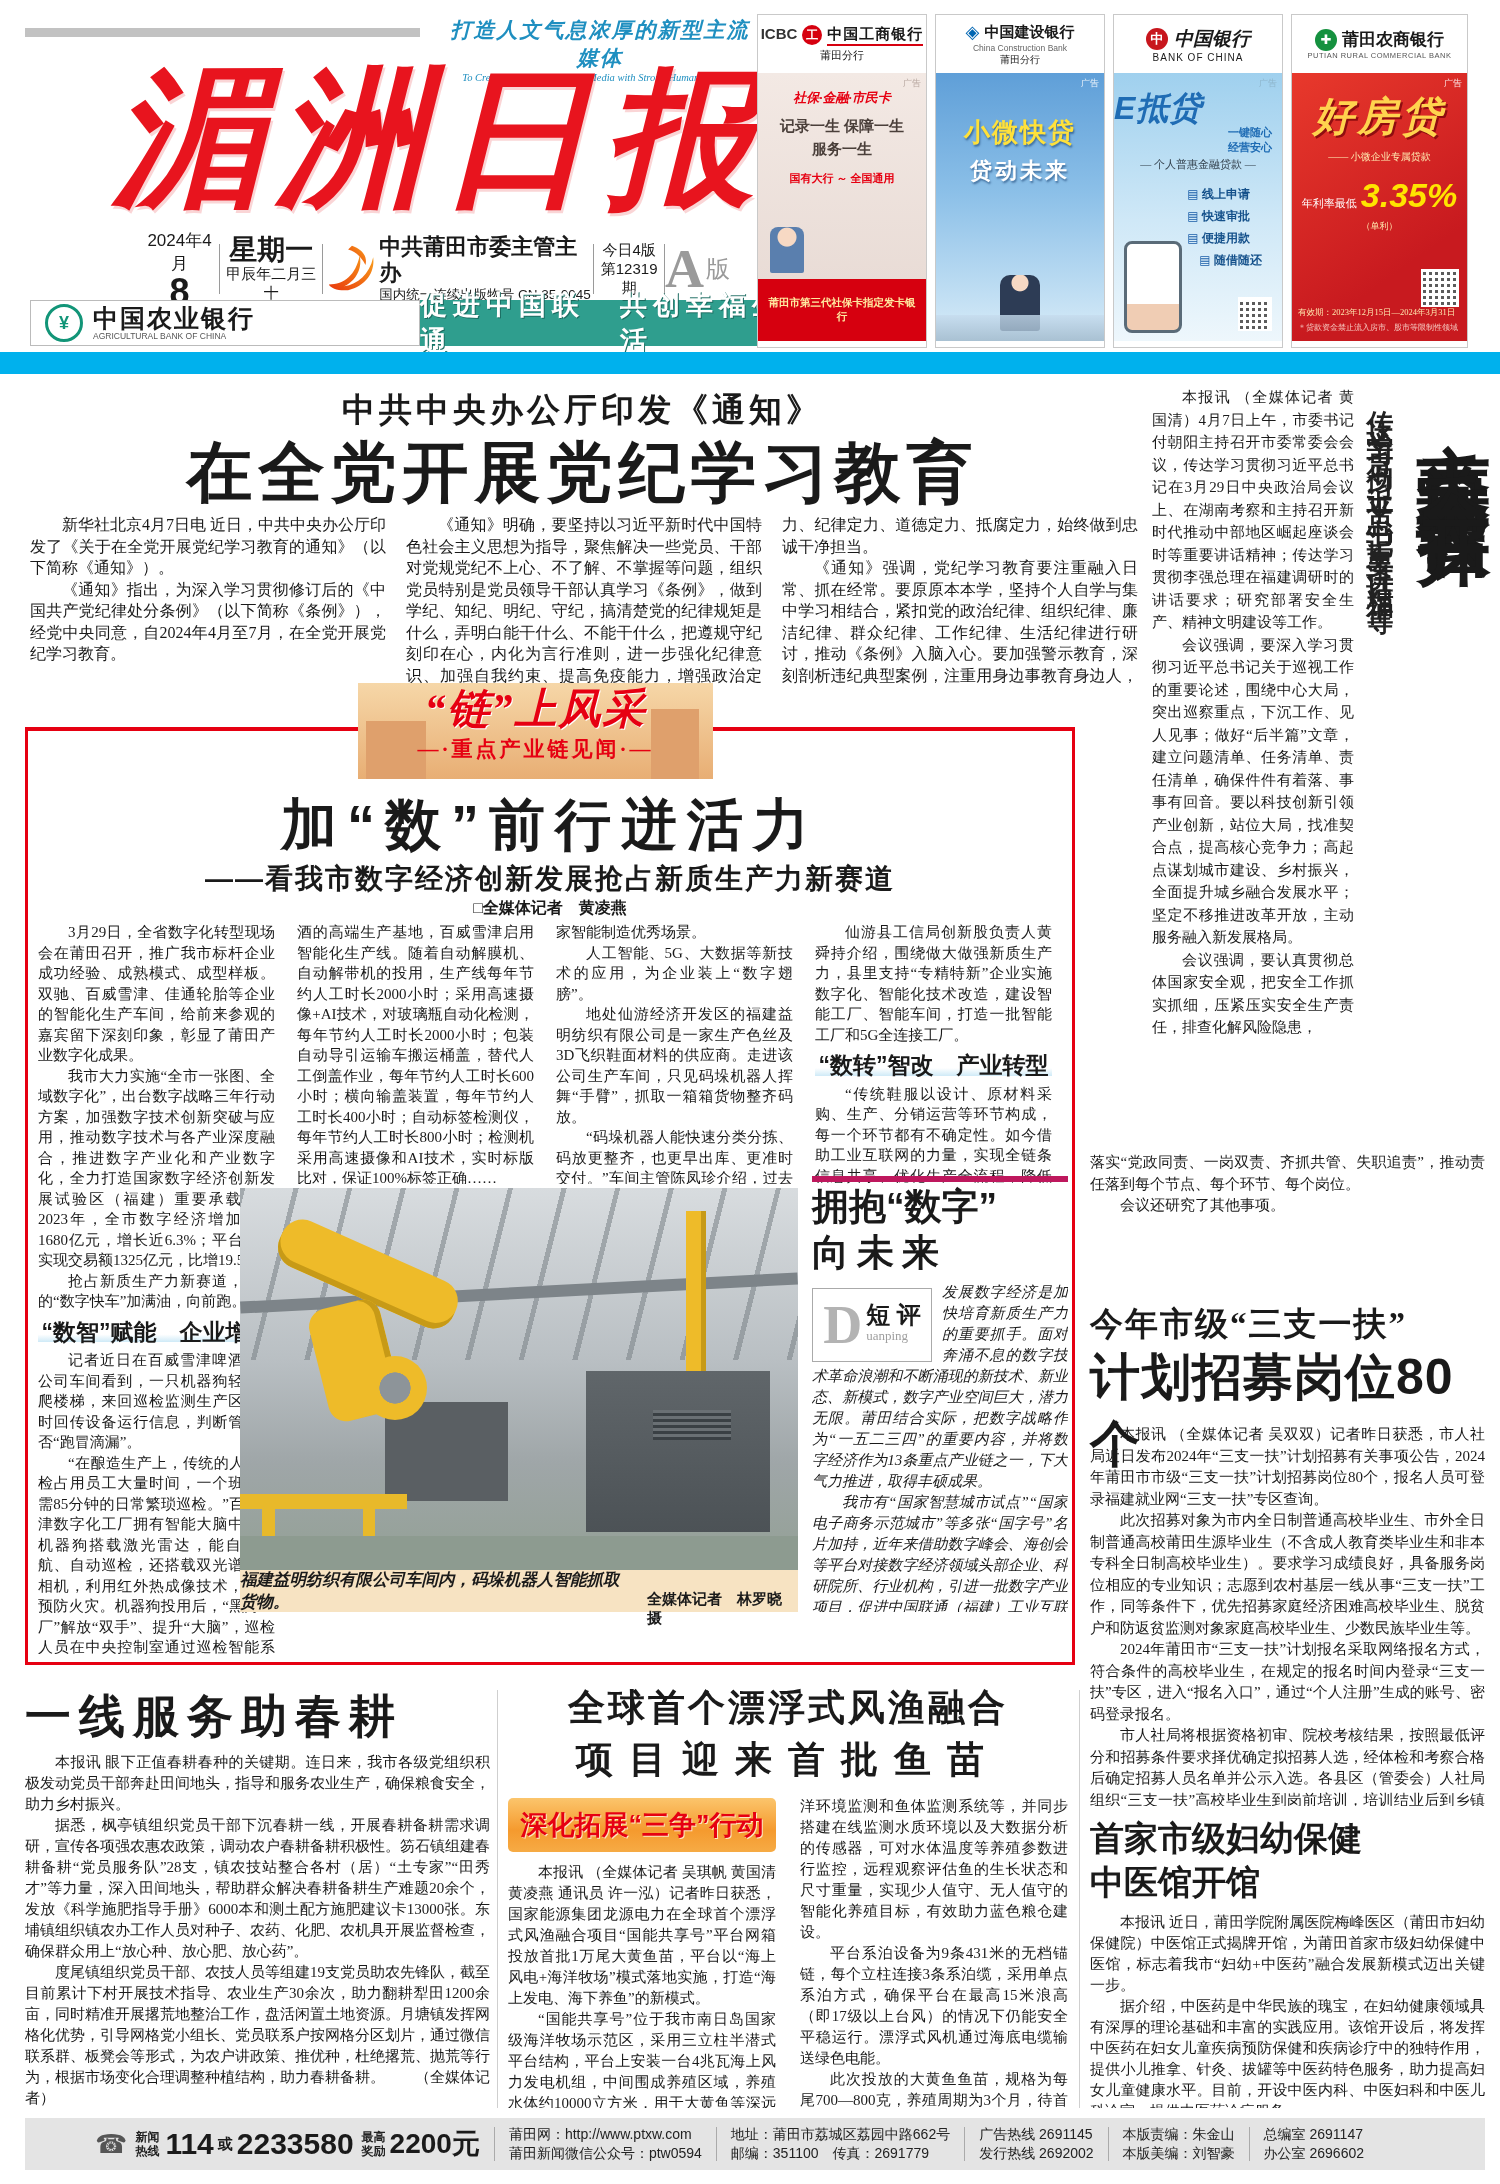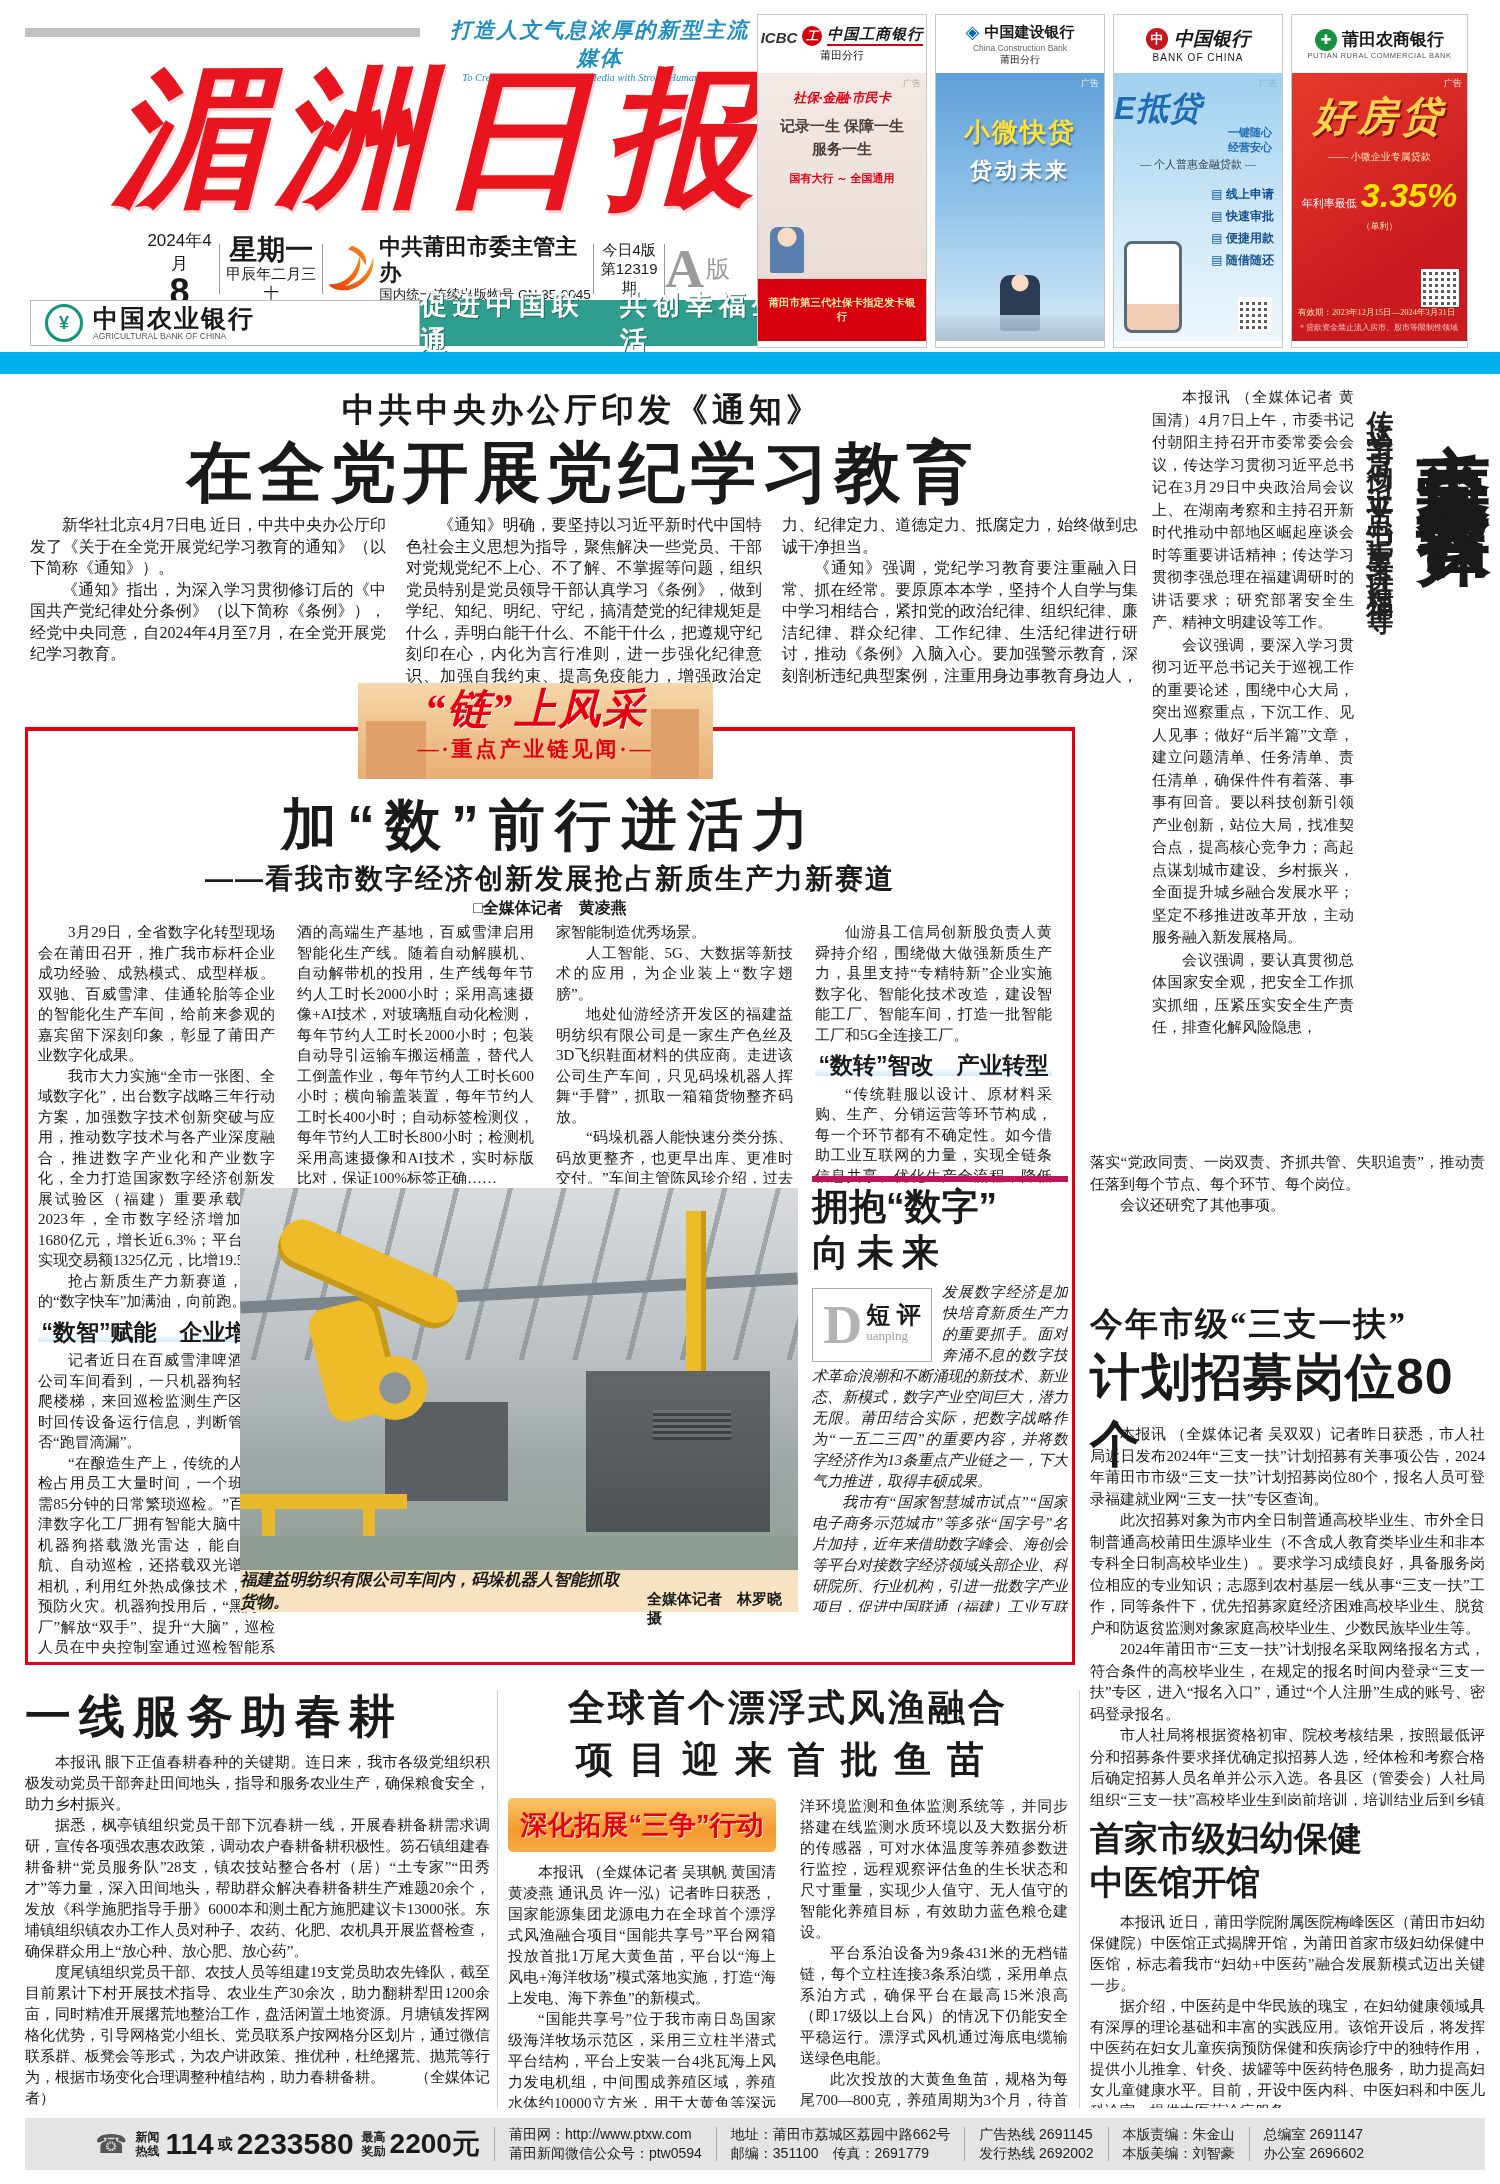--- a/index.html
+++ b/index.html
@@ -93,21 +93,21 @@
     </span>
   </div>
   <div class="abs" style="left:420px;top:300px;width:372px;height:46px;background:#2f9e8e;display:flex;align-items:center;justify-content:center;gap:28px;">
     <span class="hei" style="color:#fff;font-size:27px;letter-spacing:6px;text-shadow:1px 1px 0 #1b6b60;">促进中国联通</span>
     <span class="hei" style="color:#fff;font-size:27px;letter-spacing:6px;text-shadow:1px 1px 0 #1b6b60;">共创幸福生活</span>
     <span style="position:absolute;right:4px;bottom:3px;font-size:8px;color:#d8efe9;">广告</span>
   </div>
 
   <div class="adcard" style="left:757px;">
     <div class="adhead">
-      <div style="display:flex;align-items:flex-end;gap:5px;font-style:italic;">
+      <div style="display:flex;align-items:flex-start;gap:5px;">
         <span class="hei" style="font-size:15px;color:#333;">ICBC</span>
         <span style="width:20px;height:20px;border-radius:50%;background:#d6000f;color:#fff;font-size:12px;display:inline-flex;align-items:center;justify-content:center;font-weight:bold;">工</span>
         <span class="hei" style="font-size:15px;letter-spacing:1px;border-bottom:2px solid #d6000f;">中国工商银行</span>
       </div>
       <div class="sans" style="font-size:11px;margin-top:2px;">莆田分行</div>
     </div>
     <div class="adbody" style="height:206px;background:linear-gradient(180deg,#f3e9e4,#e9dcd6);text-align:center;">
       <span class="admark" style="color:#b9a9a2;">广告</span>
       <div class="kai red" style="font-size:13px;padding-top:16px;font-weight:bold;">社保·金融·市民卡</div>
       <div class="hei" style="font-size:15px;color:#4a3f3a;margin-top:10px;">记录一生 保障一生</div>
@@ -151,21 +151,21 @@
       </div>
       <div style="text-align:right;padding-right:10px;margin-top:-6px;">
         <div class="hei" style="font-size:11px;color:#1f6cb4;padding-left:44px;">一键随心</div>
         <div class="hei" style="font-size:11px;color:#1f6cb4;">经营安心</div>
       </div>
       <div style="text-align:center;font-size:11px;color:#33414d;margin-top:2px;">— 个人普惠金融贷款 —</div>
       <div style="position:absolute;right:8px;top:108px;text-align:left;">
         <div class="hei" style="font-size:12px;color:#15518b;margin:5px 0;"><span style="color:#1a5da8;">▤ </span><span>线上申请</span></div>
         <div class="hei" style="font-size:12px;color:#15518b;margin:5px 0;"><span style="color:#1a5da8;">▤ </span><span>快速审批</span></div>
         <div class="hei" style="font-size:12px;color:#15518b;margin:5px 0;"><span style="color:#1a5da8;">▤ </span><span>便捷用款</span></div>
-        <div class="hei" style="font-size:12px;color:#15518b;margin:5px 0;"><span style="color:#1a5da8;">▤ </span><span>随借随还</span></div>
+        <div class="hei" style="font-size:12px;color:#15518b;margin:5px 12px;"><span style="color:#1a5da8;">▤ </span><span>随借随还</span></div>
       </div>
       <span style="position:absolute;left:10px;bottom:8px;width:52px;height:86px;background:linear-gradient(180deg,#fff 0 70%,#f0cdb4 70% 100%);border:3px solid #5a6b78;border-radius:8px;"></span>
       <span class="qr" style="position:absolute;right:10px;bottom:10px;width:30px;height:30px;">
           <i></i>
         </span>
     </div>
   </div>
 
   <div class="adcard" style="left:1291px;width:177px;">
     <div class="adhead">

